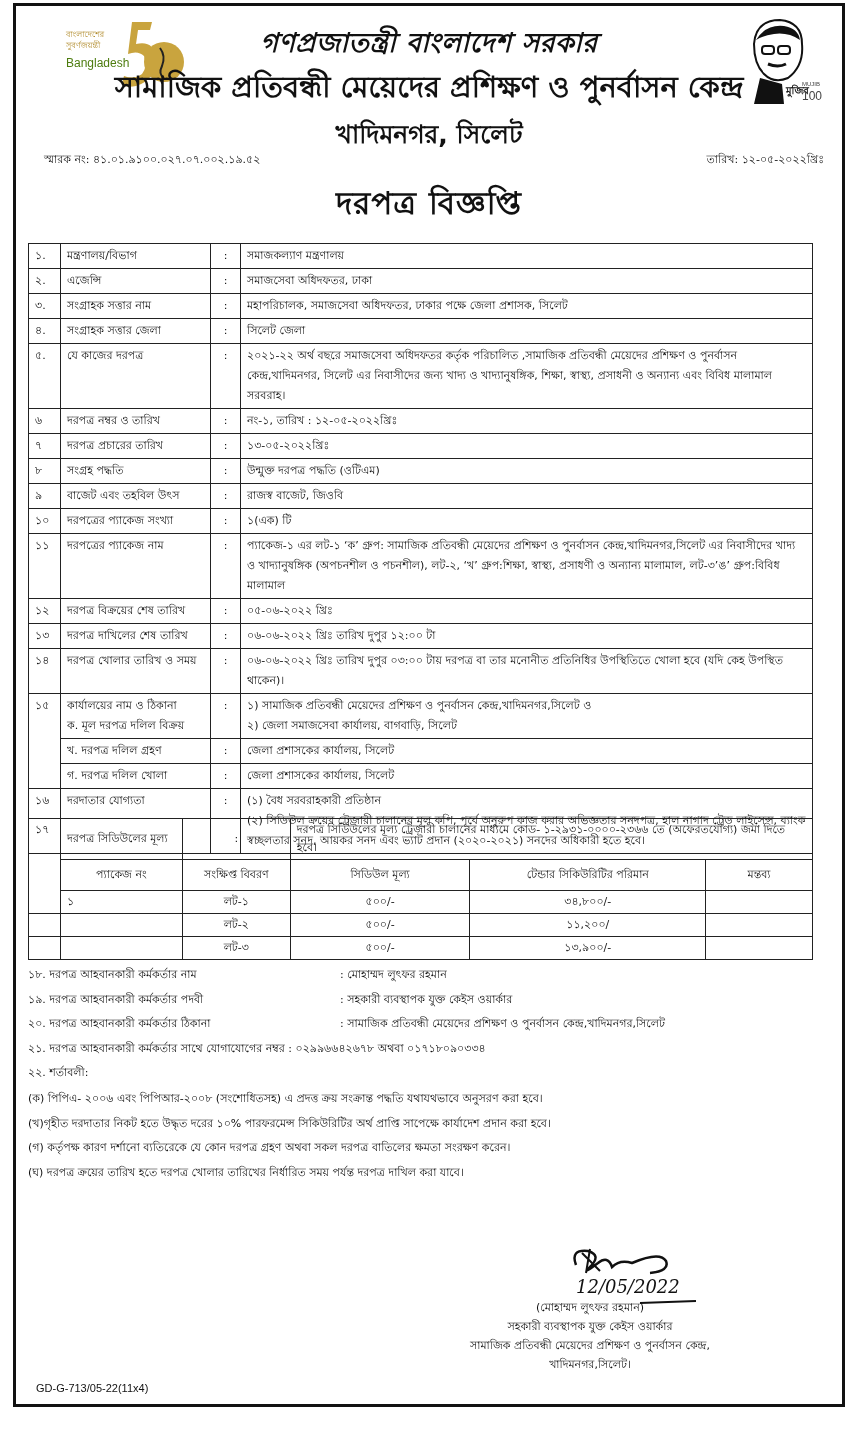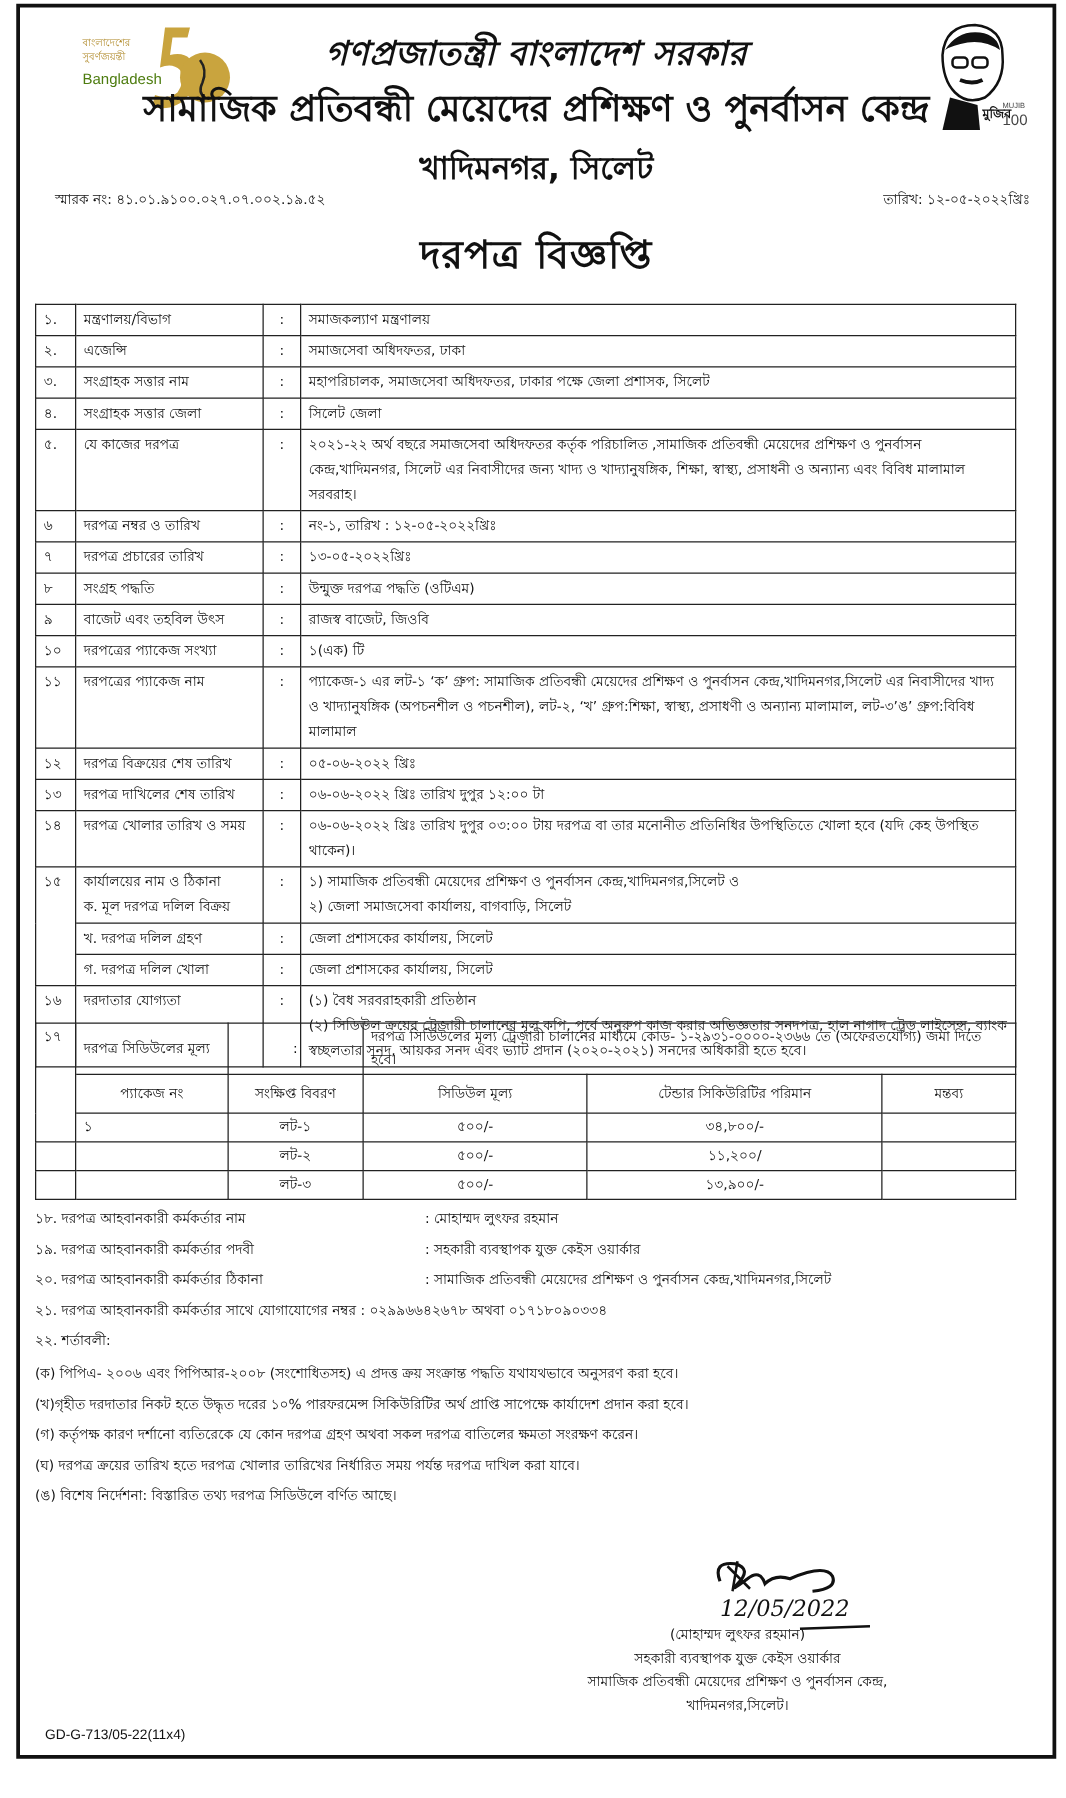--- a/index.html
+++ b/index.html
@@ -283,21 +283,20 @@
   <div class="orow">
     <span class="k">২২. শর্তাবলী:</span>
   </div>
 </div>
 
 <div class="terms">
   <div>(ক) পিপিএ- ২০০৬ এবং পিপিআর-২০০৮ (সংশোধিতসহ) এ প্রদত্ত ক্রয় সংক্রান্ত পদ্ধতি যথাযথভাবে অনুসরণ করা হবে।</div>
   <div>(খ)গৃহীত দরদাতার নিকট হতে উদ্ধৃত দরের ১০% পারফরমেন্স সিকিউরিটির অর্থ প্রাপ্তি সাপেক্ষে কার্যাদেশ প্রদান করা হবে।</div>
   <div>(গ) কর্তৃপক্ষ কারণ দর্শানো ব্যতিরেকে যে কোন দরপত্র গ্রহণ অথবা সকল দরপত্র বাতিলের ক্ষমতা সংরক্ষণ করেন।</div>
   <div>(ঘ) দরপত্র ক্রয়ের তারিখ হতে দরপত্র খোলার তারিখের নির্ধারিত সময় পর্যন্ত দরপত্র দাখিল করা যাবে।</div>
-  <div>(ঙ) বিশেষ নির্দেশনা: বিস্তারিত তথ্য দরপত্র সিডিউলে বর্ণিত আছে।</div>
 </div>
 
 <svg class="sig" viewBox="0 0 210 60">
   <path d="M86 20 Q80 4 98 6 Q112 10 100 22 Q92 30 108 18 Q118 10 122 22 Q130 14 142 18 Q170 6 176 16 Q180 26 160 28" stroke="#111" stroke-width="2.5" fill="none"></path>
   <path d="M92 8 L110 26 M100 4 L96 28" stroke="#111" stroke-width="2" fill="none"></path>
   <text x="86" y="48" font-size="18" font-family="DejaVu Serif, serif" font-style="italic" fill="#111">12/05/2022</text>
   <line x1="150" y1="58" x2="206" y2="56" stroke="#111" stroke-width="2"></line>
 </svg>
 <div class="sig-block">
   <div>(মোহাম্মদ লুৎফর রহমান)</div>

